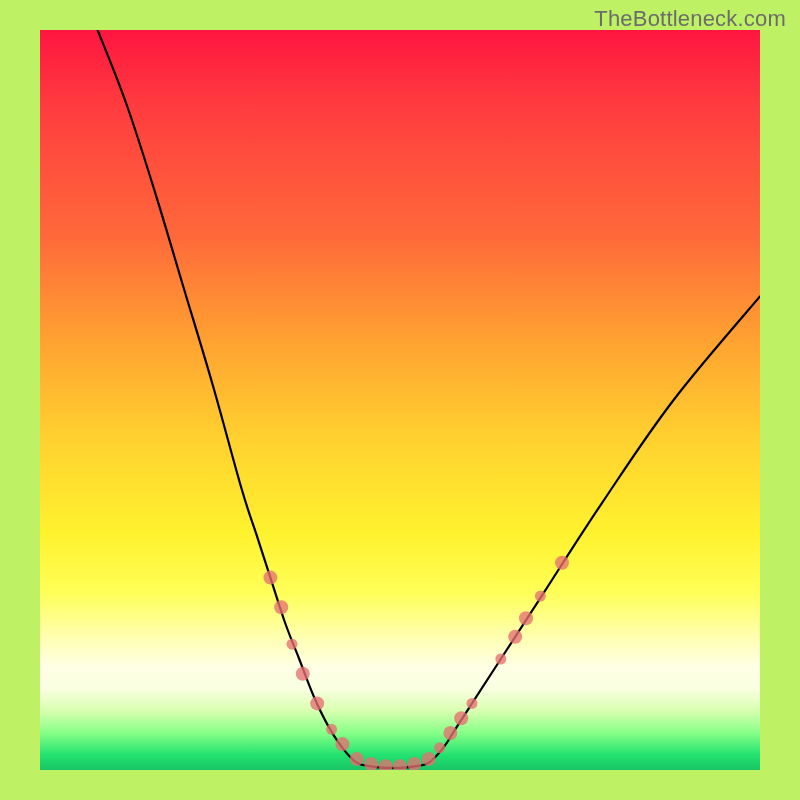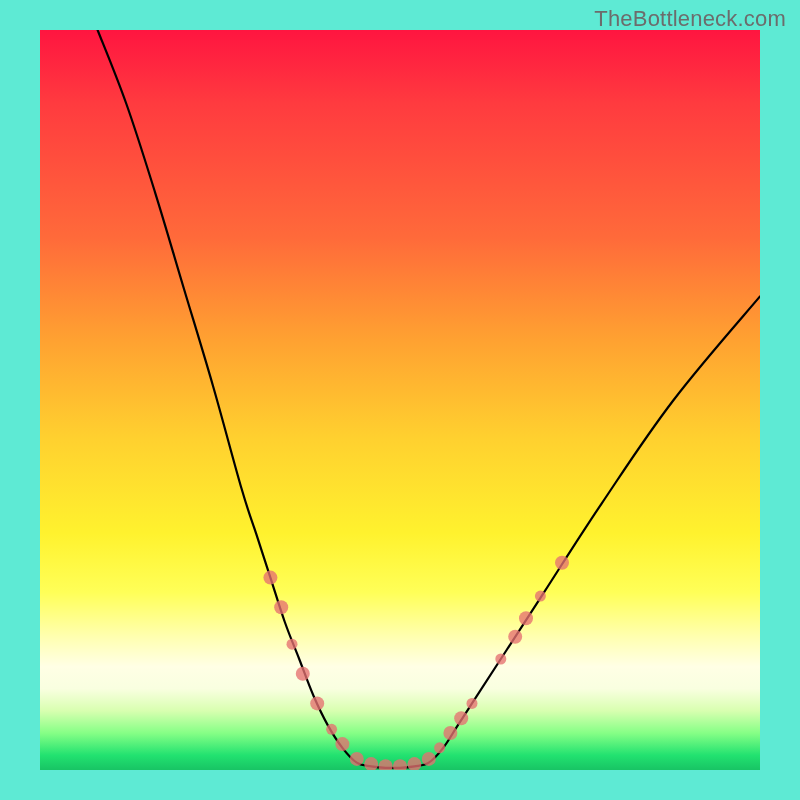--- a/index.html
+++ b/index.html
@@ -10,21 +10,21 @@
     background: #000;
     overflow: hidden;
     font-family: Arial, Helvetica, sans-serif;
   }
   .frame {
     position: absolute;
     left: 0;
     top: 0;
     width: 800px;
     height: 800px;
-    background: #5eead4;
+    background: #bef264;
   }
   .plot {
     position: absolute;
     left: 40px;
     top: 30px;
     width: 720px;
     height: 740px;
     
     background: linear-gradient(
       to bottom,

